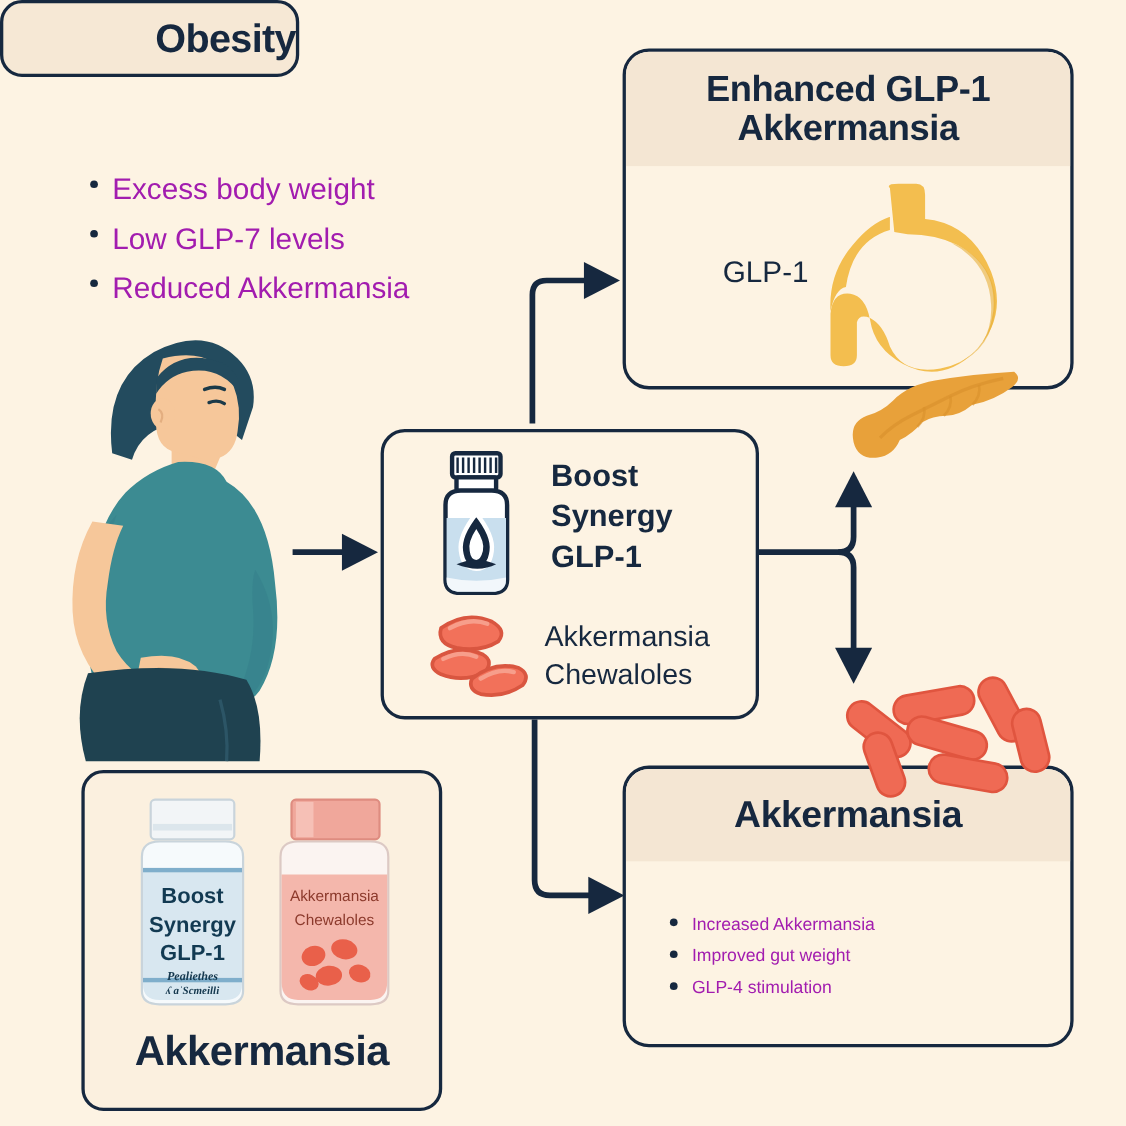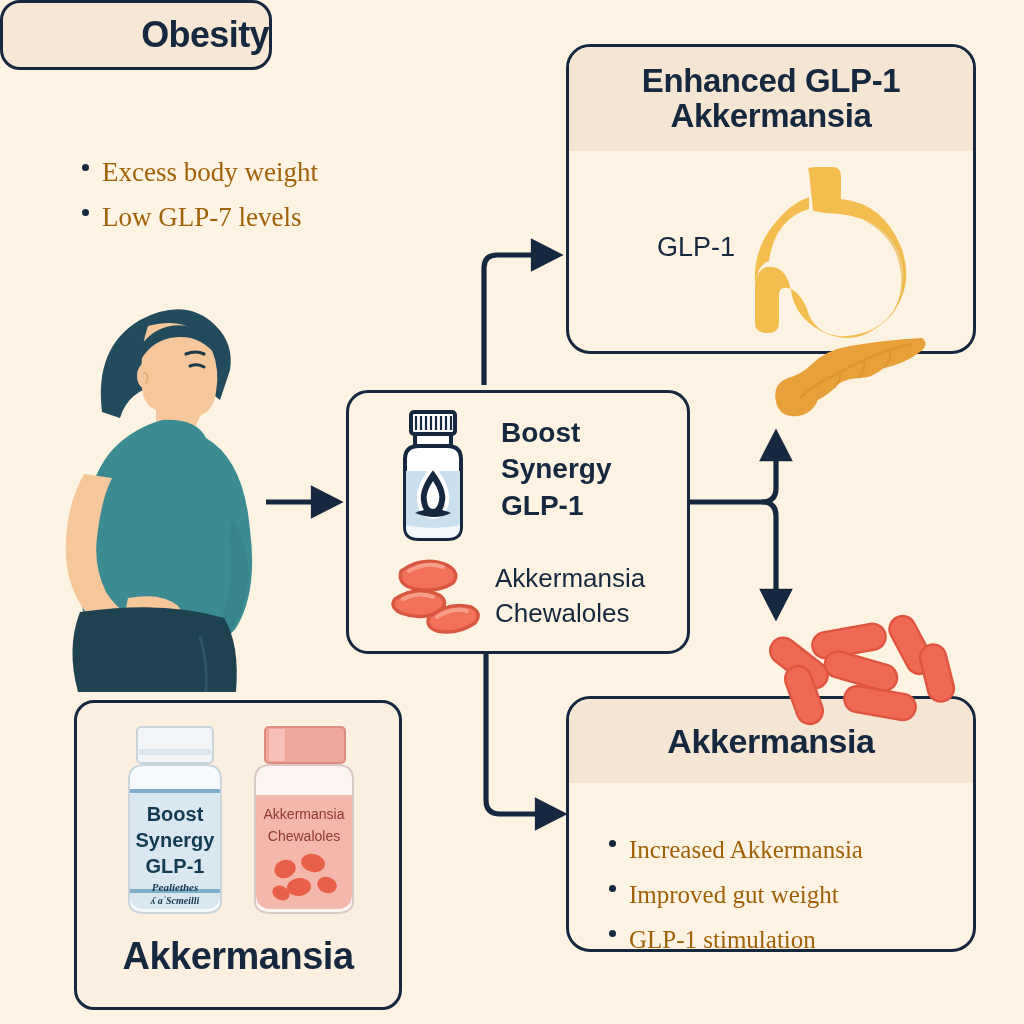--- a/index.html
+++ b/index.html
@@ -43,31 +43,30 @@
     border-radius:20px;
     box-sizing:border-box;
     display:flex;align-items:center;justify-content:flex-end;
   }
   #obesity-chip .t{font-size:36px;font-weight:bold;letter-spacing:-0.6px;}
 
   
   .bullets{position:absolute;list-style:none;margin:0;padding:0;}
   .bullets li{
     position:relative;padding-left:26px;
-    color:#a16207;
-    font-family:Liberation Serif, serif;
+    color:#a21caf;
   }
   .bullets li::before{
     content:"";position:absolute;left:6px;top:0.52em;
     width:7px;height:7px;border-radius:50%;
     background:#16283F;
   }
   #obesity-bullets{left:76px;top:150px;width:400px;font-size:27px;line-height:1.66;}
 
-  #akk-bullets{left:34px;top:128px;width:360px;font-size:25px;line-height:1.80;}
+  #akk-bullets{left:34px;top:128px;width:360px;font-size:16px;line-height:1.80;}
 
   
   #glp1-label{left:88px;top:185px;font-size:27px;color:#16283F;}
 
   
   svg{display:block;overflow:visible;}
 </style>
 </head>
 <body>
 
@@ -93,20 +92,21 @@
     </g>
   </svg>
 
   <div id="obesity-chip">
     <span class="t">Obesity</span>
   </div>
 
   <ul class="bullets" id="obesity-bullets">
     <li>Excess body weight</li>
     <li>Low GLP-7 levels</li>
+    <li>Reduced Akkermansia</li>
   </ul>
 
   <svg class="abs" style="left:44px;top:292px;width:240px;height:400px;" viewBox="0 0 240 400">
 
     <path d="M58 120 Q50 55 96 28 Q142 4 172 34 Q190 52 186 78 L176 108 Q150 86 118 92 Q84 98 76 126 Z" fill="#234B5E"></path>
 
     <path d="M104 34 Q150 22 168 58 Q176 78 172 100 Q170 118 156 124 L150 138 Q134 142 120 136 L112 118 Q96 112 98 86 Q96 56 104 34 Z" fill="#F6C79A"></path>
 
     <ellipse cx="104" cy="84" rx="11" ry="14" fill="#F6C79A"></ellipse>
     <path d="M100 80 Q106 84 102 92" stroke="#E3AE80" stroke-width="2" fill="none"></path>
@@ -214,21 +214,21 @@
   </div>
 
   <div class="panel" id="akkermansia-panel" style="left:566px;top:696px;width:410px;height:256px;">
     <div class="panel-head" style="height:84px;">
       <div class="panel-title" style="font-size:34px;">Akkermansia</div>
     </div>
 
     <ul class="bullets" id="akk-bullets">
       <li>Increased Akkermansia</li>
       <li>Improved gut weight</li>
-      <li>GLP-1 stimulation</li>
+      <li>GLP-4 stimulation</li>
     </ul>
   </div>
 
   <svg class="abs" style="left:768px;top:606px;width:200px;height:128px;" viewBox="0 0 200 128">
     <g fill="#EF6A54" stroke="#E0553F" stroke-width="2.4" stroke-linejoin="round">
       <rect x="44" y="22" width="74" height="26" rx="13" transform="rotate(-10 81 35)"></rect>
       <rect x="-2" y="44" width="66" height="26" rx="13" transform="rotate(38 31 57)"></rect>
       <rect x="56" y="52" width="74" height="26" rx="13" transform="rotate(16 93 65)"></rect>
       <rect x="112" y="26" width="62" height="26" rx="13" transform="rotate(62 143 39)"></rect>
       <rect x="140" y="54" width="58" height="26" rx="13" transform="rotate(76 169 67)"></rect>

